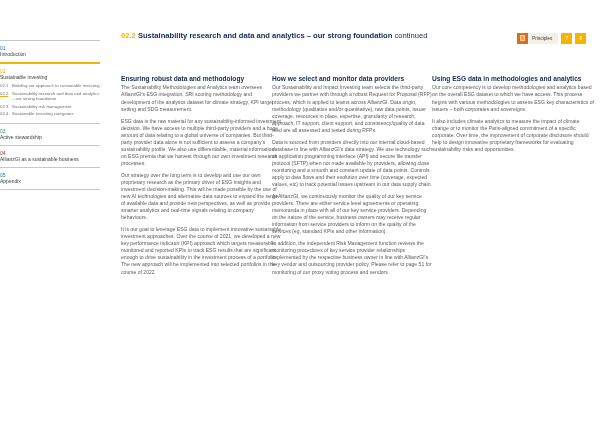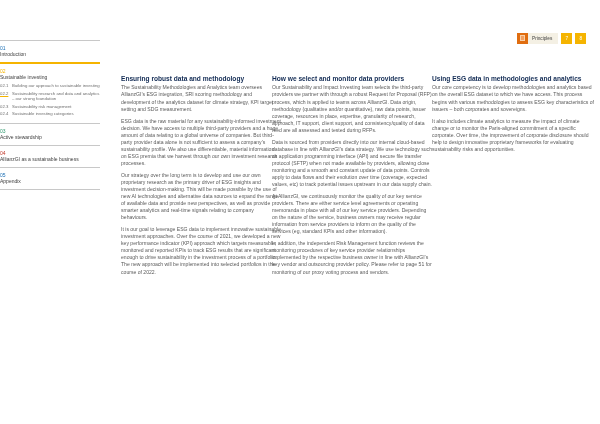--- a/index.html
+++ b/index.html
@@ -79,20 +79,25 @@
     <div class="sb-title" style="white-space:nowrap;overflow:hidden;">AllianzGI as a sustainable business</div>
   </div>
   <div class="sb-sec">
     <div class="sb-num num-blue2">05</div>
     <div class="sb-title">Appendix</div>
   </div>
   <div class="sb-bottom"></div>
 </nav>
 
 <header class="header">
+  <div class="h-title">
+    <span class="sec">02.2</span>
+    <span>Sustainability research and data and analytics – our strong foundation</span>
+    <span class="cont">continued</span>
+  </div>
   <div class="principles">
     <div class="pr-icon">
         <span></span>
       </div>
     <div class="pr-label">Principles</div>
     <div class="pg-btn">7</div>
     <div class="pg-btn">8</div>
   </div>
 </header>
 

